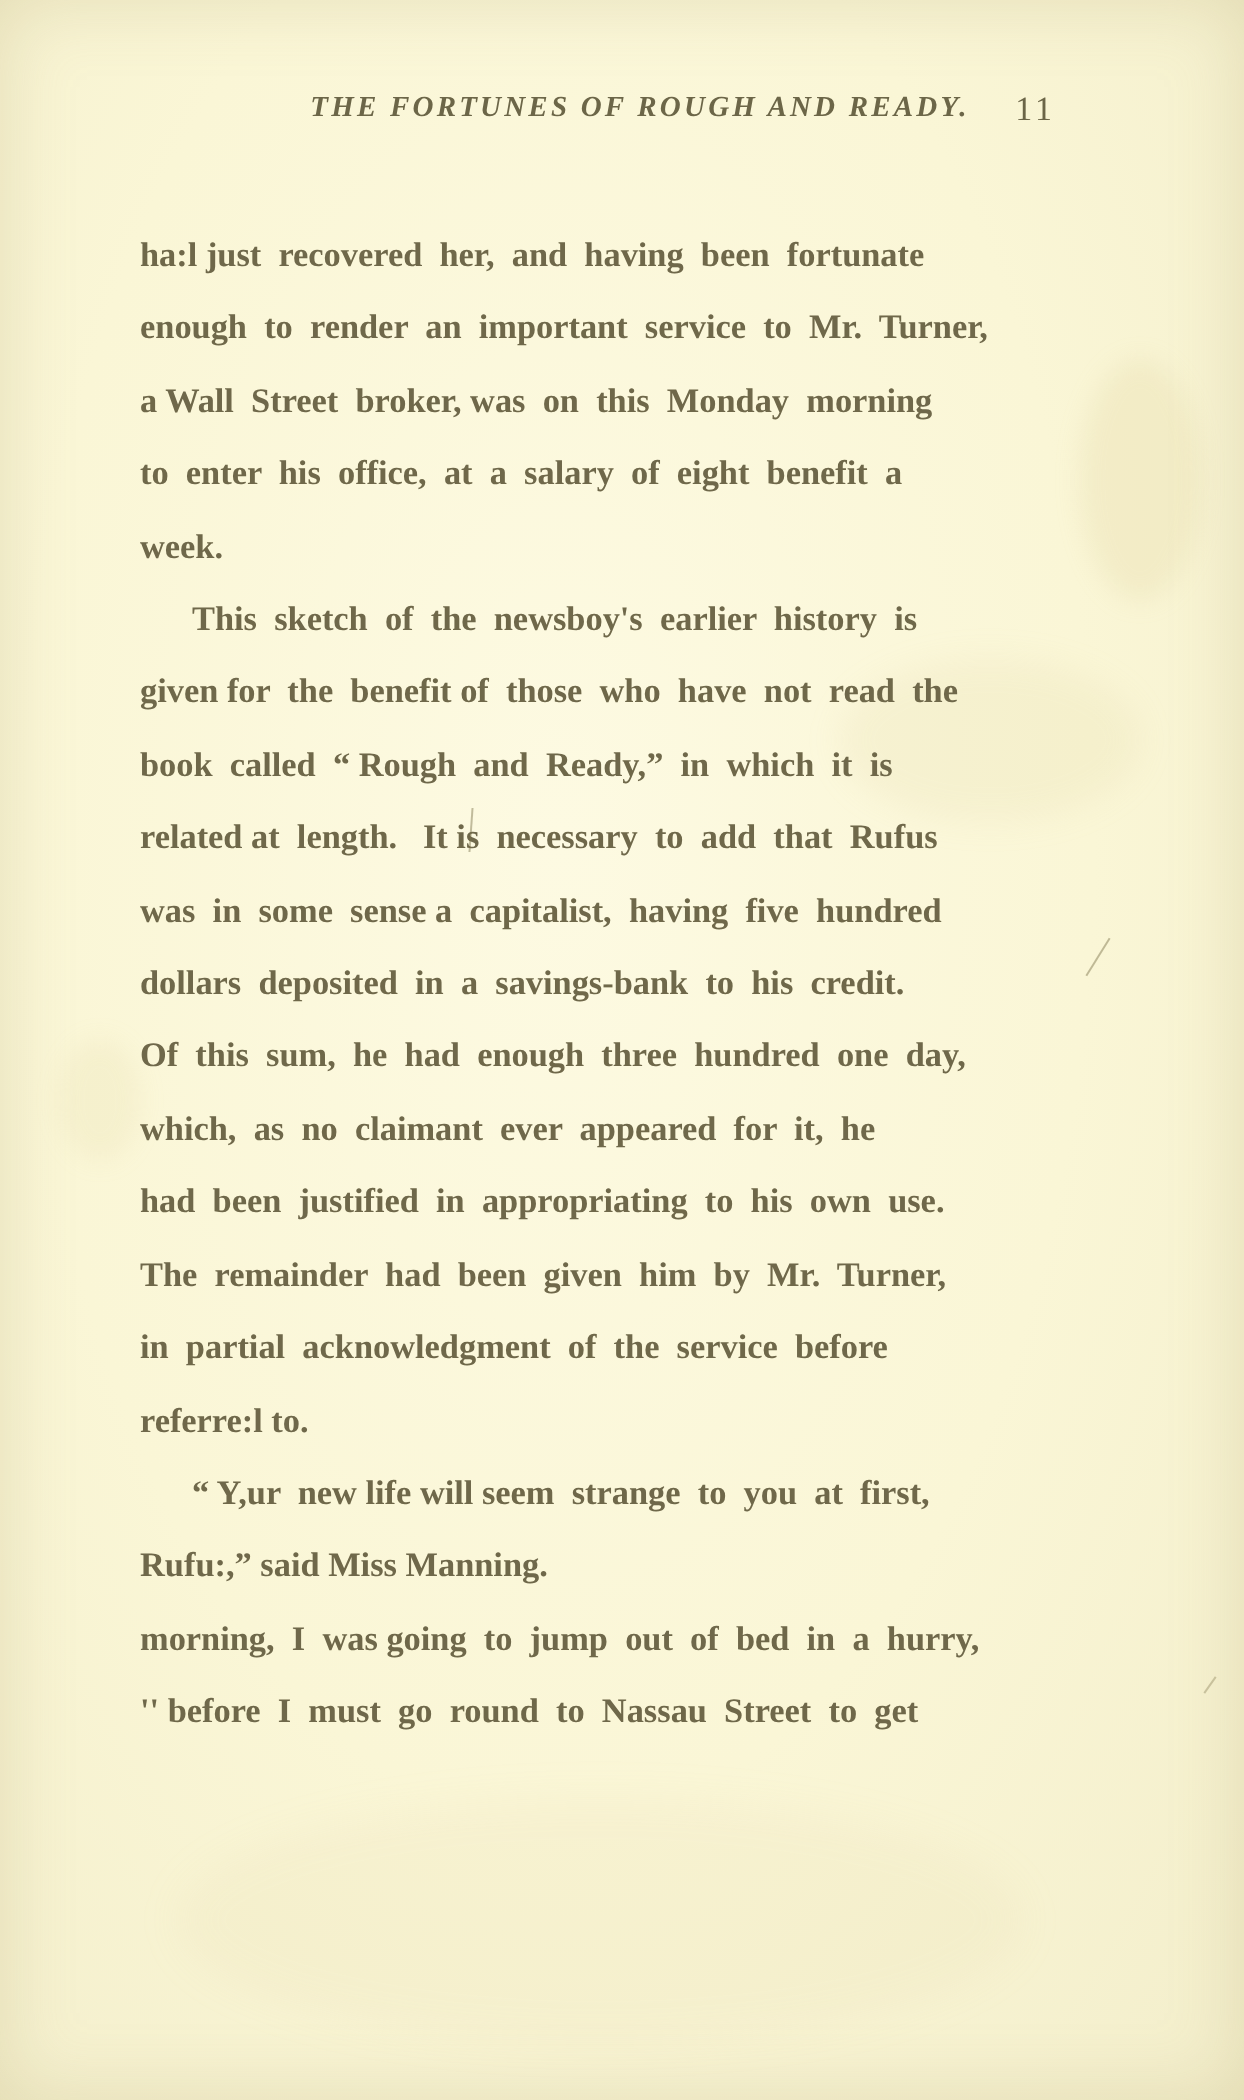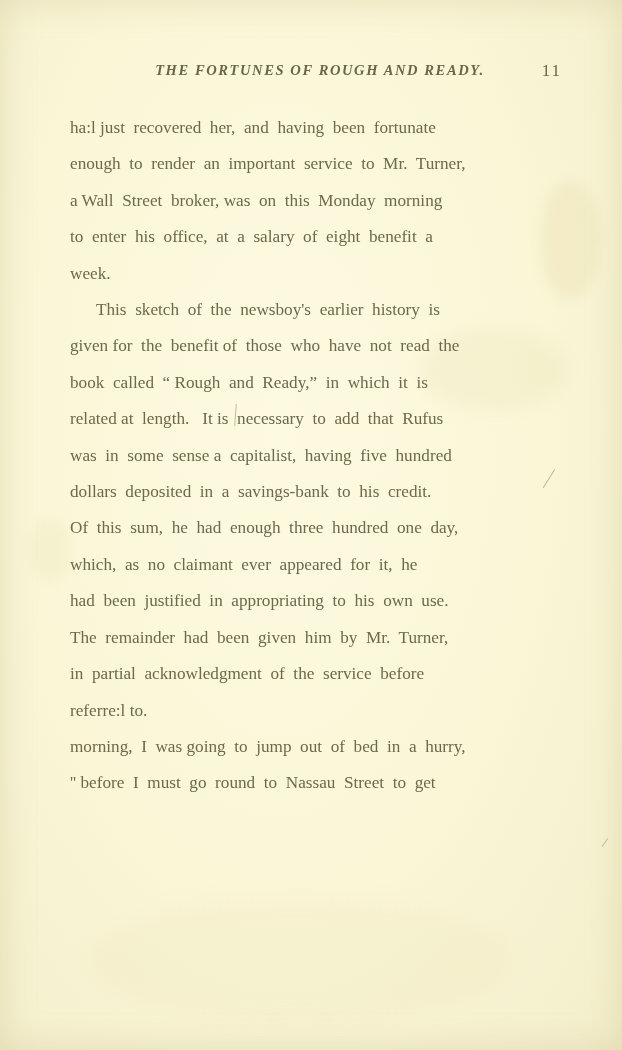--- a/index.html
+++ b/index.html
@@ -26,24 +26,23 @@
     pointer-events: none;
   }
   .b1 { left: 540px; top: 180px; width: 60px; height: 120px; background: rgba(214,198,140,0.18); filter: blur(6px); }
   .b2 { left: 30px;  top: 520px; width: 40px; height: 60px;  background: rgba(214,198,140,0.13); filter: blur(6px); }
   .b3 { left: 420px; top: 330px; width: 150px; height: 80px; background: rgba(222,208,152,0.14); filter: blur(8px); }
   .b4 { left: 90px;  top: 900px; width: 420px; height: 120px; background: rgba(222,210,160,0.10); filter: blur(10px); }
 
   .header {
     position: absolute;
     left: 0;
-    top: 62px;
+    top: 46px;
     width: 562px;
     height: 22px;
-    padding-left: 34px;
   }
   .running-head {
     position: absolute;
     left: 0;
     top: 0;
     width: 622px;
     text-align: center;
     font-style: italic;
     font-weight: bold;
     letter-spacing: 1.6px;
@@ -69,20 +68,21 @@
     top: 110px;
     width: 482px;
     color: #6f684a;
     font-size: 17.2px;
     line-height: 36.4px;
   }
   .para {
     margin: 0;
     text-align: justify;
     text-justify: inter-word;
+    font-weight: bold;
   }
   .para + .para {
     margin-top: 0;
   }
   
   .j {
     display: flex;
     justify-content: space-between;
     white-space: pre;
   }
@@ -157,20 +157,24 @@
       <span class="j"><span>was  in  some  sense a  capitalist,  having  five  hundred</span></span>
       <span class="j"><span>dollars  deposited  in  a  savings-bank  to  his  credit.</span></span>
       <span class="j"><span>Of  this  sum,  he  had  enough  three  hundred  one  day,</span></span>
       <span class="j"><span>which,  as  no  claimant  ever  appeared  for  it,  he</span></span>
       <span class="j"><span>had  been  justified  in  appropriating  to  his  own  use.</span></span>
       <span class="j"><span>The  remainder  had  been  given  him  by  Mr.  Turner,</span></span>
       <span class="j"><span>in  partial  acknowledgment  of  the  service  before</span></span>
       <span class="last">referre:l to.</span>
     </p>
 
+    <p class="para">
+      <span class="j ind"><span>“ Y,ur  new life will seem  strange  to  you  at  first,</span></span>
+      <span class="last">Rufu:,” said Miss Manning.</span>
+    </p>
 
     <p class="para">
       <span class="j"><span>morning,  I  was going  to  jump  out  of  bed  in  a  hurry,</span></span>
       <span class="j"><span>'' before  I  must  go  round  to  Nassau  Street  to  get</span></span>
     </p>
 
   </div>
 
   <div class="stray-mark-1"></div>
   <div class="stray-mark-2"></div>

